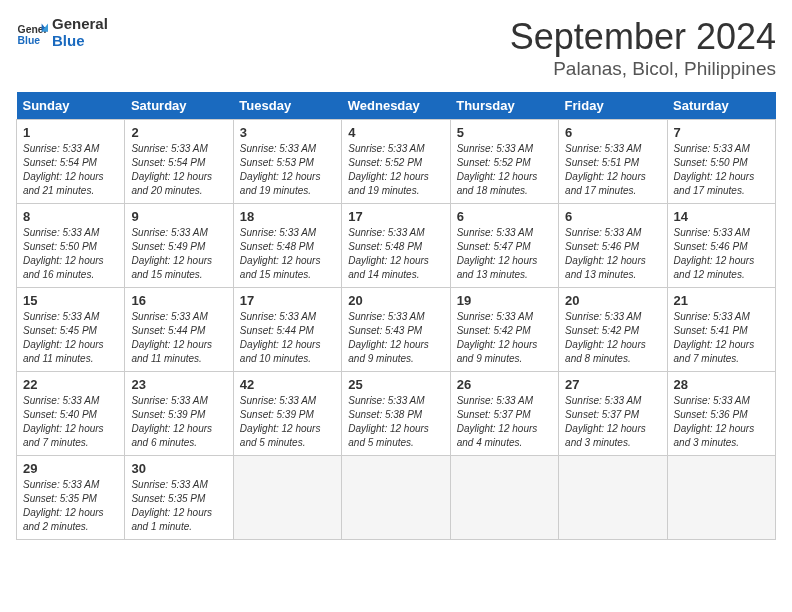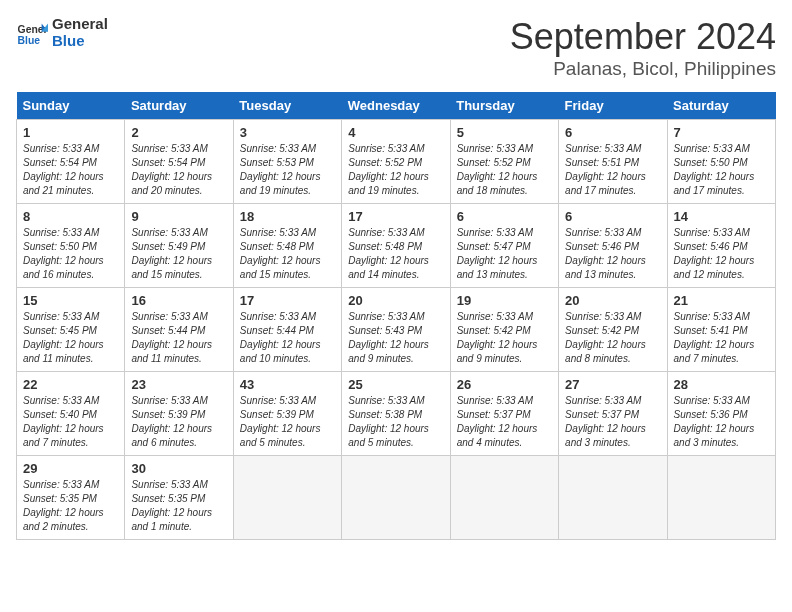--- a/index.html
+++ b/index.html
@@ -200,21 +200,21 @@
       <tr>
         <td>
           <span class="day-num">22</span>
 <div class="day-info">Sunrise: 5:33 AM<br>Sunset: 5:40 PM<br>Daylight: 12 hours and 7 minutes.</div>
         </td>
         <td>
           <span class="day-num">23</span>
 <div class="day-info">Sunrise: 5:33 AM<br>Sunset: 5:39 PM<br>Daylight: 12 hours and 6 minutes.</div>
         </td>
         <td>
-          <span class="day-num">43</span>
+          <span class="day-num">42</span>
 <div class="day-info">Sunrise: 5:33 AM<br>Sunset: 5:39 PM<br>Daylight: 12 hours and 5 minutes.</div>
         </td>
         <td>
           <span class="day-num">25</span>
 <div class="day-info">Sunrise: 5:33 AM<br>Sunset: 5:38 PM<br>Daylight: 12 hours and 5 minutes.</div>
         </td>
         <td>
           <span class="day-num">26</span>
 <div class="day-info">Sunrise: 5:33 AM<br>Sunset: 5:37 PM<br>Daylight: 12 hours and 4 minutes.</div>
         </td>

